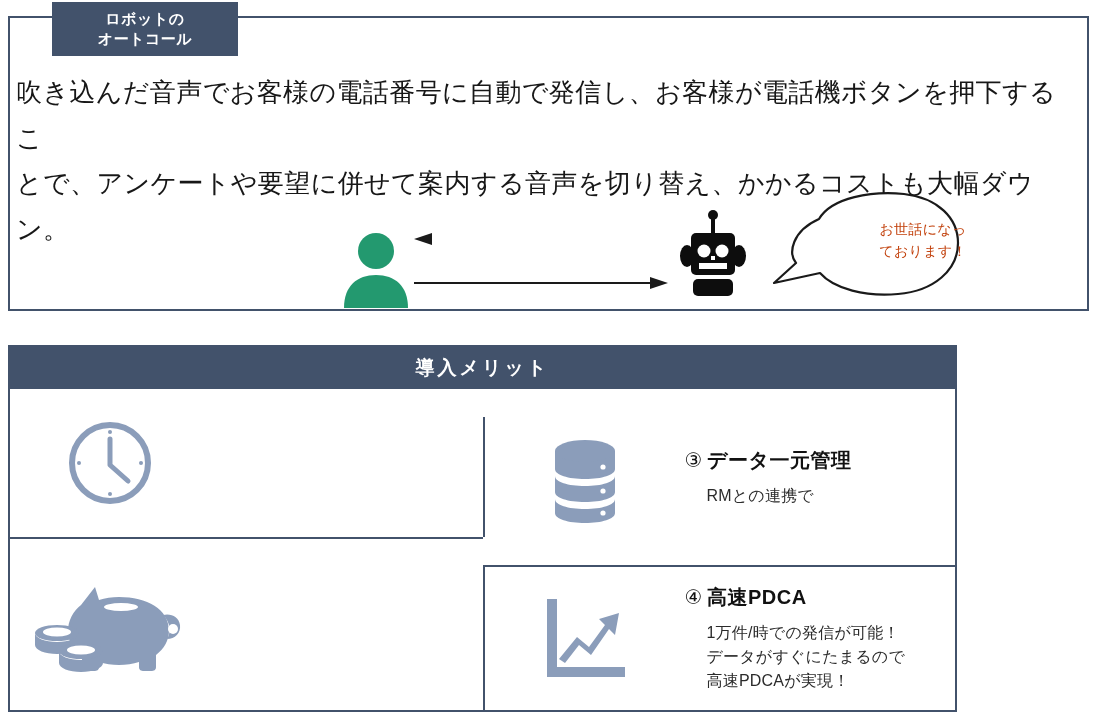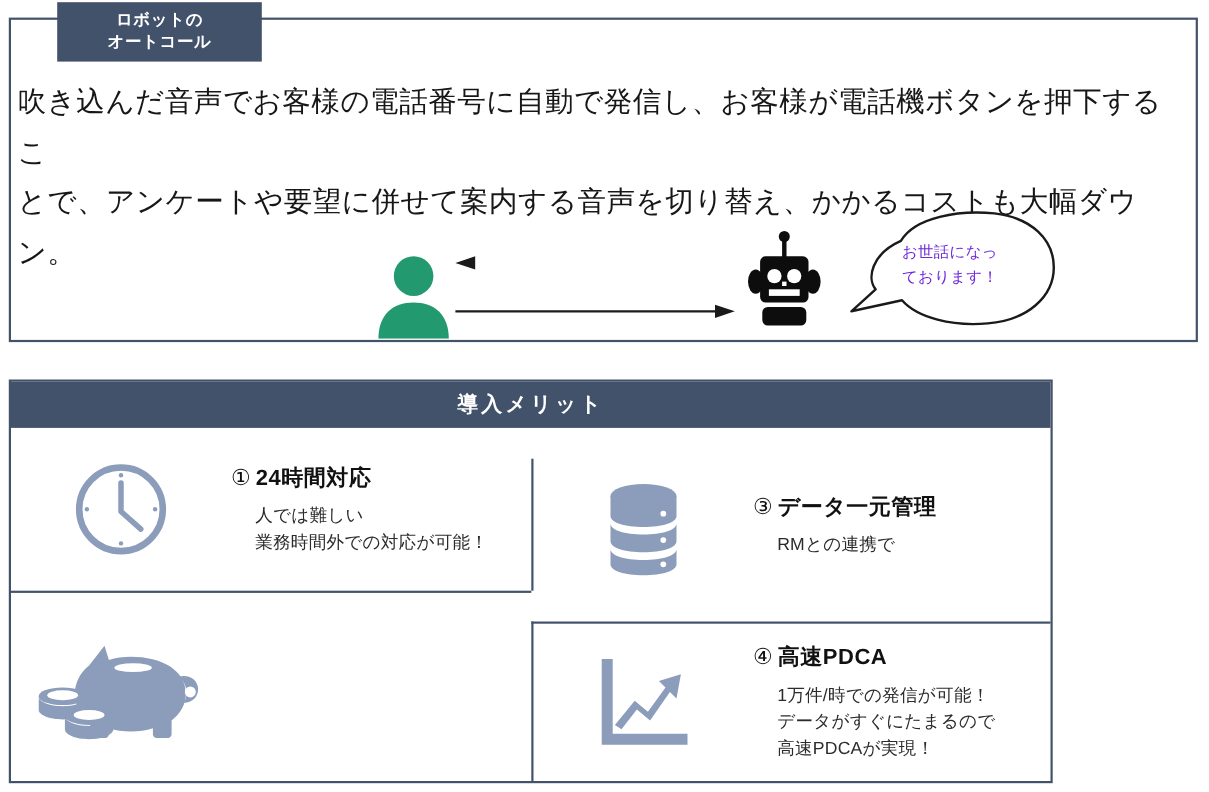--- a/index.html
+++ b/index.html
@@ -85,27 +85,27 @@
     left: 667px;
     top: 23px;
   }
   .speech-bubble {
     position: absolute;
     left: 752px;
     top: 5px;
   }
   .bubble-text {
     position: absolute;
-    left: 810px;
+    left: 848px;
     top: 33px;
     width: 130px;
     font-size: 14px;
     line-height: 1.55;
-    color: #6d28d9;
-    text-align: left;
+    color: #c2410c;
+    text-align: center;
     letter-spacing: 0.3px;
   }
   .bubble-text span { display: block; white-space: nowrap; }
 
   
   .benefits {
     position: absolute;
     left: 8px;
     top: 345px;
     width: 949px;
@@ -252,29 +252,20 @@
     <div class="cell">
       <div class="cell-icon">
         <svg width="96" height="96" viewBox="0 0 96 96">
           <circle cx="48" cy="48" r="38" fill="none" stroke="#8b9dba" stroke-width="6"></circle>
           <path d="M48 24 L48 50 L66 66" fill="none" stroke="#8b9dba" stroke-width="5" stroke-linecap="round" stroke-linejoin="round"></path>
           <circle cx="48" cy="17" r="2" fill="#8b9dba"></circle>
           <circle cx="79" cy="48" r="2" fill="#8b9dba"></circle>
           <circle cx="48" cy="79" r="2" fill="#8b9dba"></circle>
           <circle cx="17" cy="48" r="2" fill="#8b9dba"></circle>
         </svg>
-      </div>
-      <div class="cell-text">
-        <div class="benefit-title">
-          <span class="num">①</span><span>24時間対応</span>
-        </div>
-        <div class="benefit-desc">
-          <span>人では難しい</span>
-          <span>業務時間外での対応が可能！</span>
-        </div>
       </div>
     </div>
 
     <div class="cell col-right">
       <div class="cell-icon">
         <svg width="84" height="96" viewBox="0 0 84 96">
           <g fill="#8b9dba">
             <path d="M12 22 L12 40 C12 46 25 50 42 50 C59 50 72 46 72 40 L72 22 Z"></path>
             <ellipse cx="42" cy="22" rx="30" ry="11"></ellipse>
             <path d="M12 47 L12 63 C12 69 25 73 42 73 C59 73 72 69 72 63 L72 47

